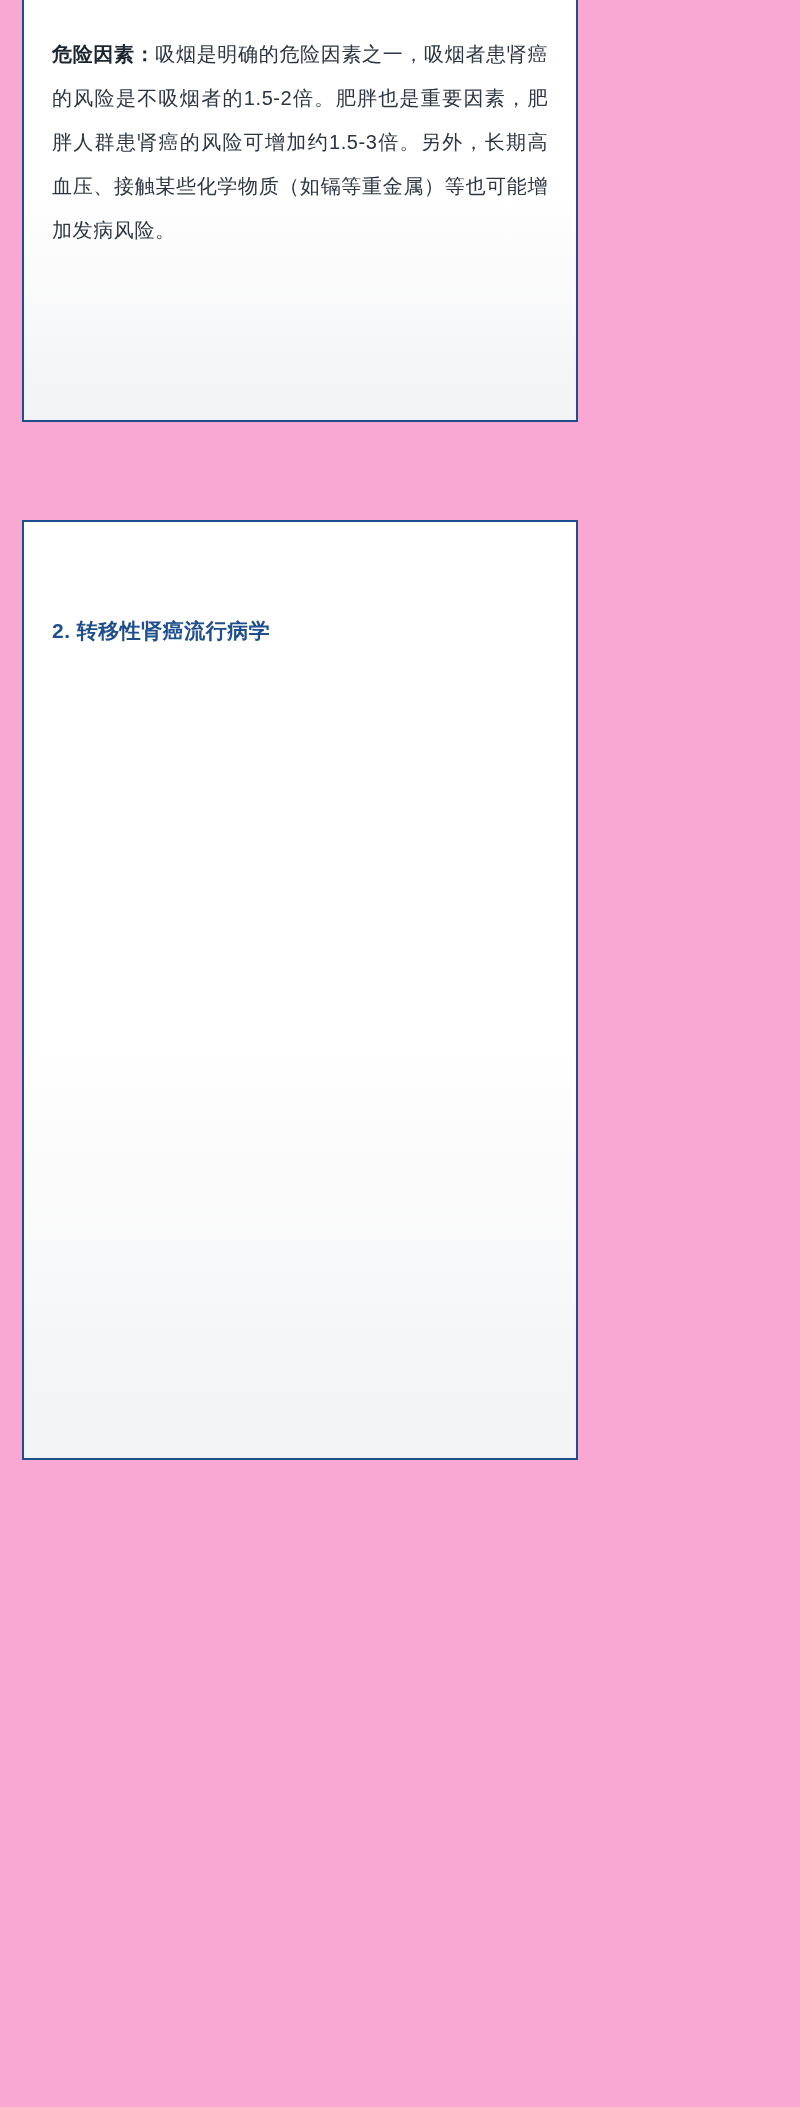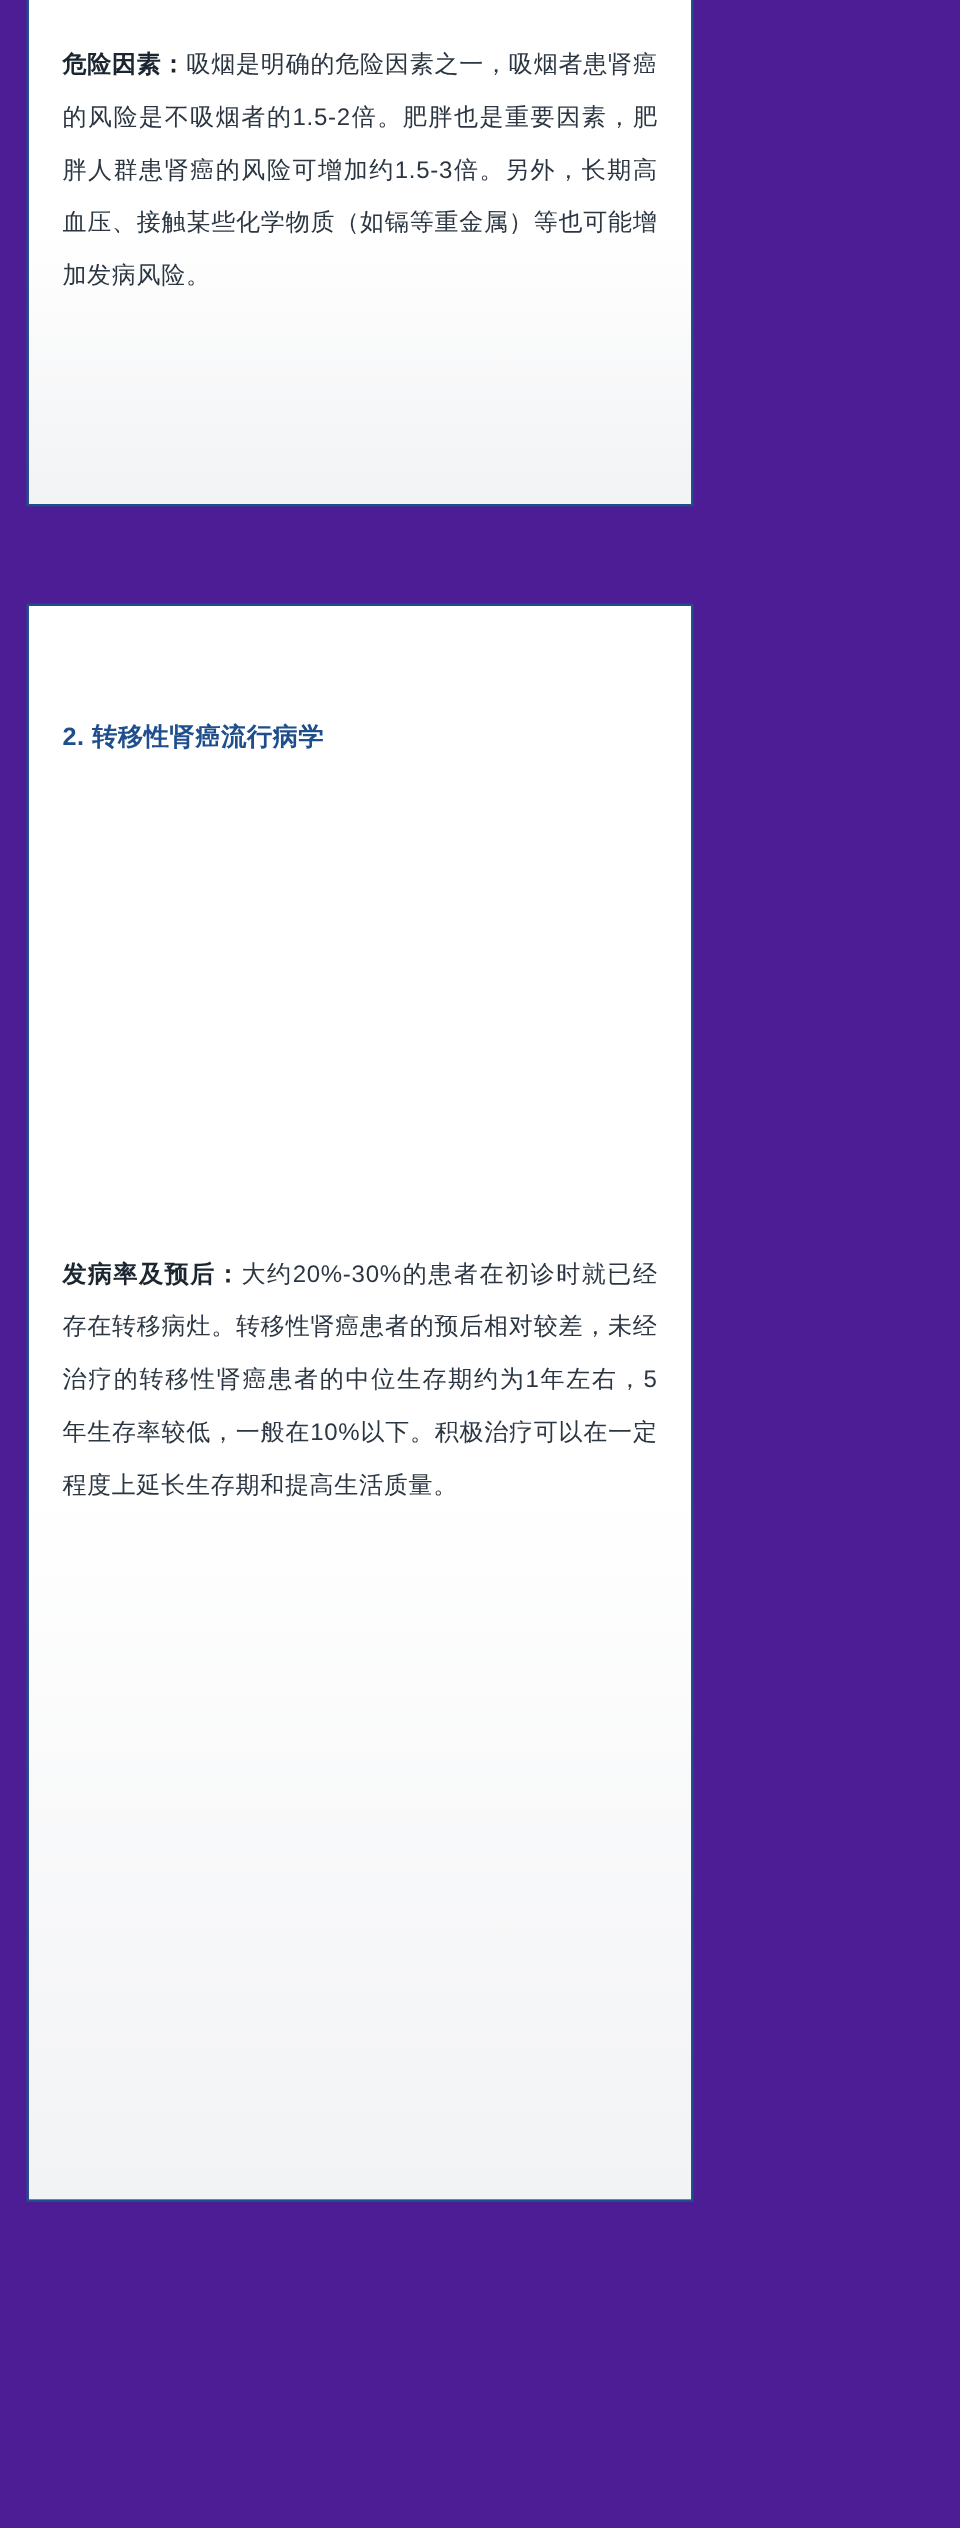--- a/index.html
+++ b/index.html
@@ -10,40 +10,40 @@
   body {
     width: 800px;
     min-height: 2107px;
     font-family: "Liberation Sans", sans-serif;
     color: #22303f;
   }
   .page {
     width: 800px;
     min-height: 2107px;
     position: relative;
-    background: #4c1d95;
+    background: #f9a8d4;
     box-sizing: border-box;
     text-decoration: underline;
   }
   .card {
     position: absolute;
     left: 22px;
     width: 556px;
     box-sizing: border-box;
     border: 2px solid #1f4e8c;
     background: linear-gradient(180deg, #ffffff 0%, #ffffff 55%, #f2f3f5 100%);
     padding: 0 28px;
   }
   .card-1 {
     top: -86px;
     height: 508px;
   }
   .card-2 {
-    top: 503px;
-    height: 1332px;
+    top: 520px;
+    height: 940px;
   }
   .section-title {
     color: #1f4e8c;
     font-size: 21px;
     font-weight: bold;
     letter-spacing: 0.5px;
     margin: 0;
     padding: 0;
   }
   .para {
@@ -87,16 +87,15 @@
 <body>
 
 <div class="page">
 
   <div class="card card-1">
     <p class="para"><span class="lead">危险因素：</span><span>吸烟是明确的危险因素之一，吸烟者患肾癌的风险是不吸烟者的1.5-2倍。肥胖也是重要因素，肥胖人群患肾癌的风险可增加约1.5-3倍。另外，长期高血压、接触某些化学物质（如镉等重金属）等也可能增加发病风险。</span></p>
   </div>
 
   <div class="card card-2">
     <h2 class="section-title title-2">2. 转移性肾癌流行病学</h2>
-    <p class="para para-2b"><span class="lead">发病率及预后：</span><span>大约20%-30%的患者在初诊时就已经存在转移病灶。转移性肾癌患者的预后相对较差，未经治疗的转移性肾癌患者的中位生存期约为1年左右，5年生存率较低，一般在10%以下。积极治疗可以在一定程度上延长生存期和提高生活质量。</span></p>
   </div>
 
 </div>
 
 </body></html>

